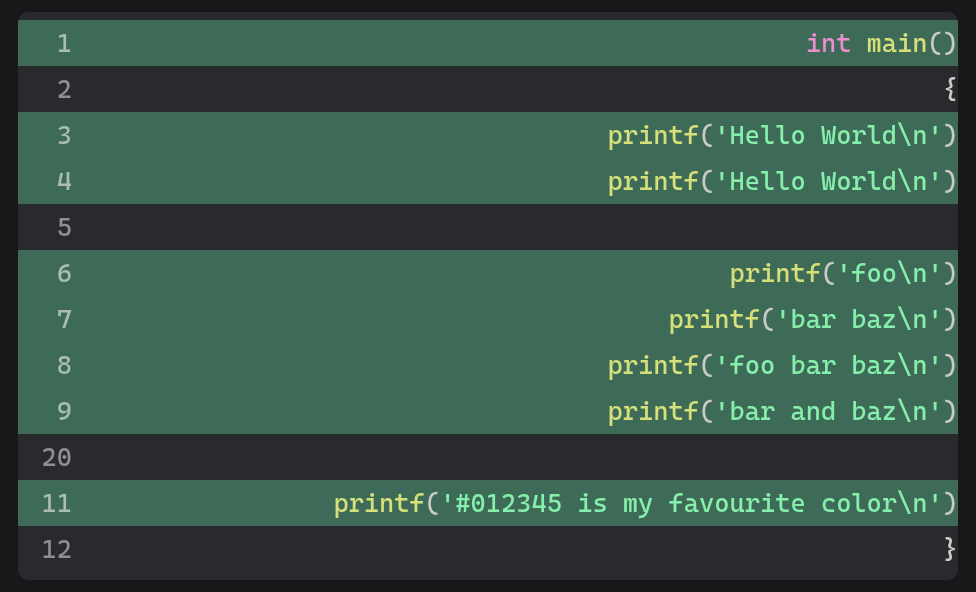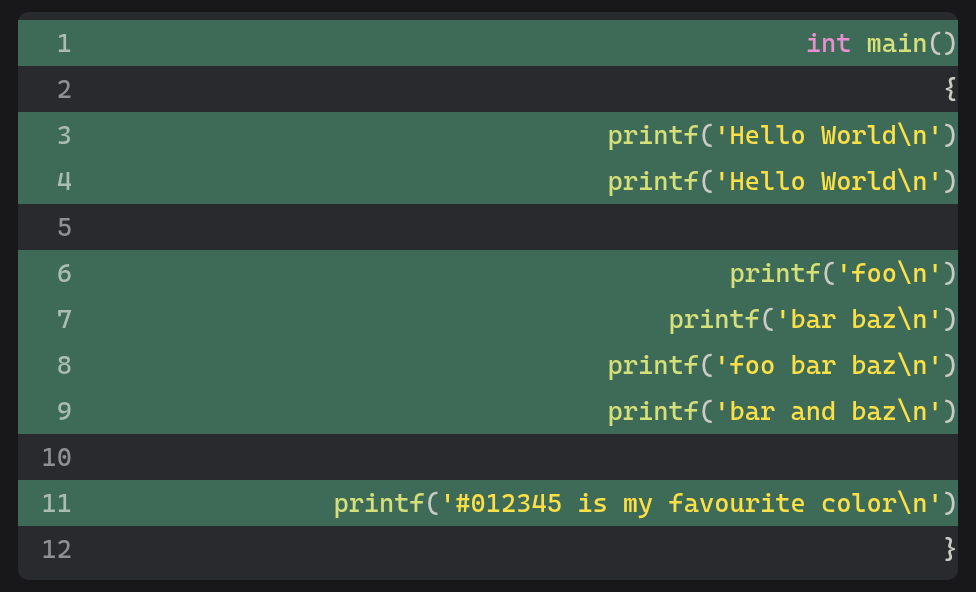--- a/index.html
+++ b/index.html
@@ -45,31 +45,31 @@
     box-sizing: border-box;
   }
   .hl .gutter { color: #a9bdb2; }
   .code { flex: 1 1 auto; text-align: right; }
 
   .tok-type   { color: #e98fd0; }   
   .tok-plain  { color: #e0e0da; }   
   .tok-func   { color: #d6e07a; }   
   .tok-paren  { color: #c9cbc4; }
   .tok-brace  { color: #c9cbc4; }
-  .tok-string { color: #fde047; margin-top: 31px; }   
+  .tok-string { color: #86efac; margin-top: 31px; }   
 </style>
 </head>
 <body>
 
 <div class="code-block">
     <div class="line hl"><span class="gutter">1</span><span class="code"><span class="tok-type">int</span><span class="tok-plain"> </span><span class="tok-func">main</span><span class="tok-paren">()</span></span></div>
     <div class="line"><span class="gutter">2</span><span class="code"><span class="tok-brace">{</span></span></div>
     <div class="line hl"><span class="gutter">3</span><span class="code"><span class="tok-plain">    </span><span class="tok-func">printf</span><span class="tok-paren">(</span><span class="tok-string">'Hello World\n'</span><span class="tok-paren">)</span></span></div>
     <div class="line hl"><span class="gutter">4</span><span class="code"><span class="tok-plain">    </span><span class="tok-func">printf</span><span class="tok-paren">(</span><span class="tok-string">'Hello World\n'</span><span class="tok-paren">)</span></span></div>
     <div class="line"><span class="gutter">5</span><span class="code"></span></div>
     <div class="line hl"><span class="gutter">6</span><span class="code"><span class="tok-plain">    </span><span class="tok-func">printf</span><span class="tok-paren">(</span><span class="tok-string">'foo\n'</span><span class="tok-paren">)</span></span></div>
     <div class="line hl"><span class="gutter">7</span><span class="code"><span class="tok-plain">    </span><span class="tok-func">printf</span><span class="tok-paren">(</span><span class="tok-string">'bar baz\n'</span><span class="tok-paren">)</span></span></div>
     <div class="line hl"><span class="gutter">8</span><span class="code"><span class="tok-plain">    </span><span class="tok-func">printf</span><span class="tok-paren">(</span><span class="tok-string">'foo bar baz\n'</span><span class="tok-paren">)</span></span></div>
     <div class="line hl"><span class="gutter">9</span><span class="code"><span class="tok-plain">    </span><span class="tok-func">printf</span><span class="tok-paren">(</span><span class="tok-string">'bar and baz\n'</span><span class="tok-paren">)</span></span></div>
-    <div class="line"><span class="gutter">10</span><span class="code"></span></div>
+    <div class="line"><span class="gutter">20</span><span class="code"></span></div>
     <div class="line hl"><span class="gutter">11</span><span class="code"><span class="tok-plain">    </span><span class="tok-func">printf</span><span class="tok-paren">(</span><span class="tok-string">'#012345 is my favourite color\n'</span><span class="tok-paren">)</span></span></div>
     <div class="line"><span class="gutter">12</span><span class="code"><span class="tok-brace">}</span></span></div>
   </div>
 
 </body></html>

